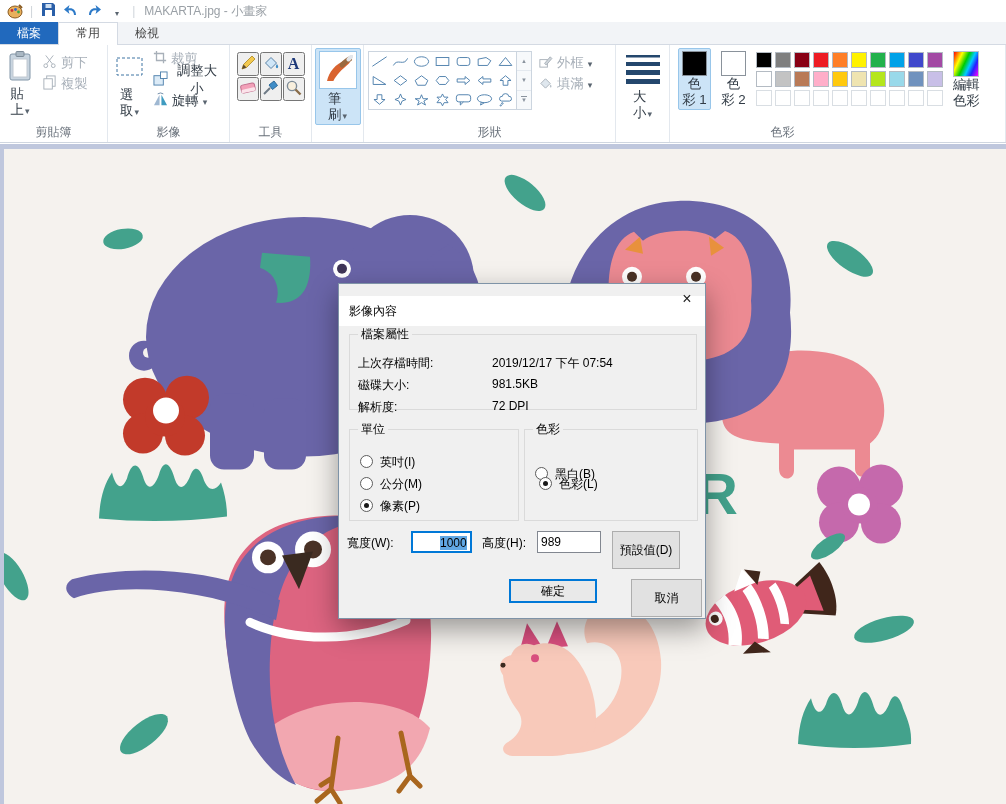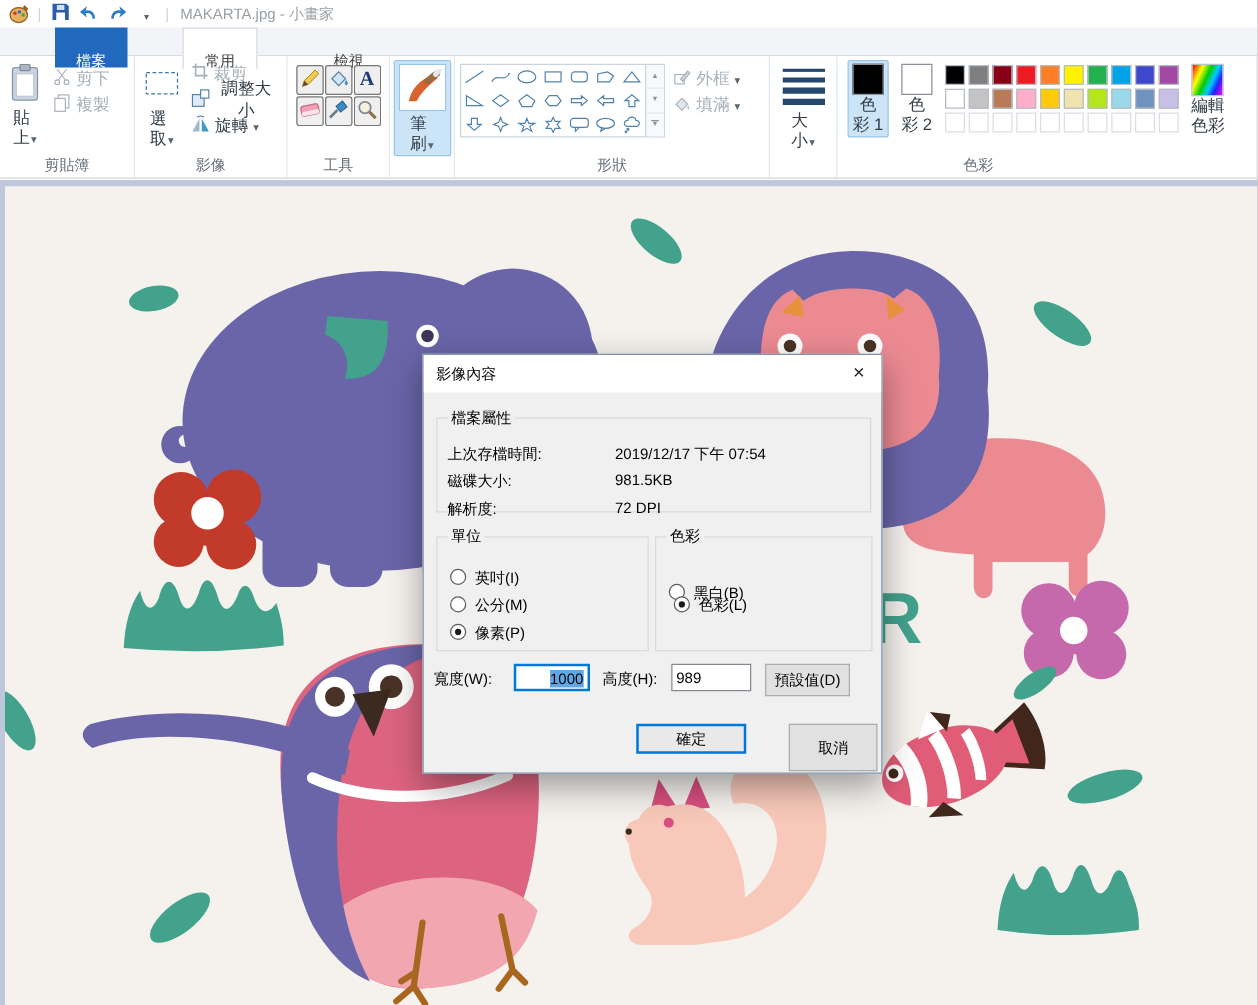--- a/index.html
+++ b/index.html
@@ -10,21 +10,21 @@
   }
   
   .titlebar { height:22px; display:flex; align-items:center; padding-left:5px; background:#fff; gap:3px; }
   .qbtn { width:20px; height:18px; display:flex; align-items:center; justify-content:center;
           border:none; background:transparent; padding:0; }
   .qsep { color:#cfd4da; font-size:12px; margin:0 2px; }
   .wtitle { color:#9aa0a6; font-size:12px; margin-left:4px; }
   .qarr::after { content:"▾"; font-size:8px; color:#5a6570; }
   
   .tabbar { height:23px; background:#f2f4f7; display:flex; border-bottom:1px solid #d4dae3; }
-  .tab { padding:16px 17px; line-height:22px; text-align:center; color:#444;margin-left:44px; }
+  .tab { padding:0 17px; line-height:22px; text-align:center; color:#444; }
   .tab.file { background:var(--ui-file_tab,#2169bd); color:#fff; }
   .tab.active { background:#fff; border:1px solid #d4dae3; border-bottom:none; margin-bottom:-1px; line-height:21px; }
   
   .ribbon { height:98px; background:#fff; display:flex; align-items:stretch; border-bottom:1px solid #cfd6e0; }
   .group { display:flex; flex-direction:column; border-right:1px solid #e3e8ee; padding:1px 2px 0; }
   .gcontent { flex:1; display:flex; align-items:flex-start; gap:3px; padding:2px 2px 0; }
   .glabel { height:17px; line-height:15px; text-align:center; color:#68707a; }
   .bigbtn { display:flex; flex-direction:column; align-items:center; padding:2px 3px 1px;
             border:1px solid transparent; border-radius:2px; background:transparent; }
   .bigbtn .lblrow { display:flex; align-items:flex-end; gap:1px; margin-top:2px; }
@@ -60,21 +60,21 @@
   .canvas svg { width:100%; height:100%; display:block; }
   .c-purple{fill:var(--art-purple)} .c-teal{fill:var(--art-teal)} .c-red{fill:var(--art-red)}
   .c-pink{fill:var(--art-pink)} .c-deeppink{fill:var(--art-deep_pink)} .c-lightpink{fill:var(--art-light_pink)}
   .c-palepink{fill:var(--art-pale_pink)} .c-magenta{fill:var(--art-magenta)} .c-orange{fill:var(--art-orange)}
   .c-dark{fill:var(--art-dark)} .c-pupil{fill:var(--art-pupil)} .c-fish{fill:var(--art-fish)}
   .c-fishdark{fill:var(--art-fish_dark)} .c-earpink{fill:var(--art-ear_pink)} .c-bg{fill:var(--art-bg)}
   .r-letter { fill:var(--art-teal); font:bold 58px "Liberation Sans",sans-serif; }
   
   .dialog { position:absolute; left:338px; top:283px; width:368px; height:336px;
     background:#f0f0f0; border:1px solid #7e93a7; box-shadow:0 10px 26px rgba(0,0,0,.38); z-index:5; }
-  .dlg-titlebar { height:30px; background:#fff; display:flex; align-items:center; padding-left:10px; color:#000; }
+  .dlg-titlebar { height:30px; background:#fff; display:flex; align-items:center; padding-left:10px; color:#000;margin-top:12px; }
   .dlg-close { position:absolute; right:0; top:0; width:36px; height:30px; display:flex; align-items:center;
     justify-content:center; font-size:16px; color:#222; background:transparent; border:none; }
   fieldset { position:absolute; border:1px solid #dadada; margin:0; padding:0; }
   legend { font-size:12px; margin-left:8px; padding:0 3px; color:#000; }
   .frow { position:absolute; color:#000; white-space:nowrap; }
   .radio { width:13px; height:13px; border:1px solid #5d5d5d; border-radius:50%; background:#fff;
     display:inline-block; vertical-align:-2px; margin-right:7px; position:relative; }
   .radio.checked::after { content:""; position:absolute; left:3px; top:3px; width:5px; height:5px;
     border-radius:50%; background:#1a1a1a; }
   .field { position:absolute; height:22px; background:#fff; border:1px solid #828790; padding:1px 3px;
@@ -626,19 +626,19 @@
     </fieldset>
 
     <span class="frow" style="left:8px; top:251px">寬度(W):</span>
     <div class="field focused" style="left:72px; top:247px; width:61px">
       <span class="seltext">1000</span>
     </div>
     <span class="frow" style="left:143px; top:251px">高度(H):</span>
     <div class="field" style="left:198px; top:247px; width:64px">
       <span>989</span>
     </div>
-    <button class="wbtn" style="left:273px; top:247px; width:68px; height:26px">預設值(D)</button>
+    <button class="wbtn" style="left:273px; top:247px; width:68px; height:38px">預設值(D)</button>
 
     <button class="wbtn focused" style="left:170px; top:295px; width:88px; height:24px">確定</button>
     <button class="wbtn" style="left:292px; top:295px; width:71px; height:38px">取消</button>
   </div>
 
 </div>
 
 </body></html>

